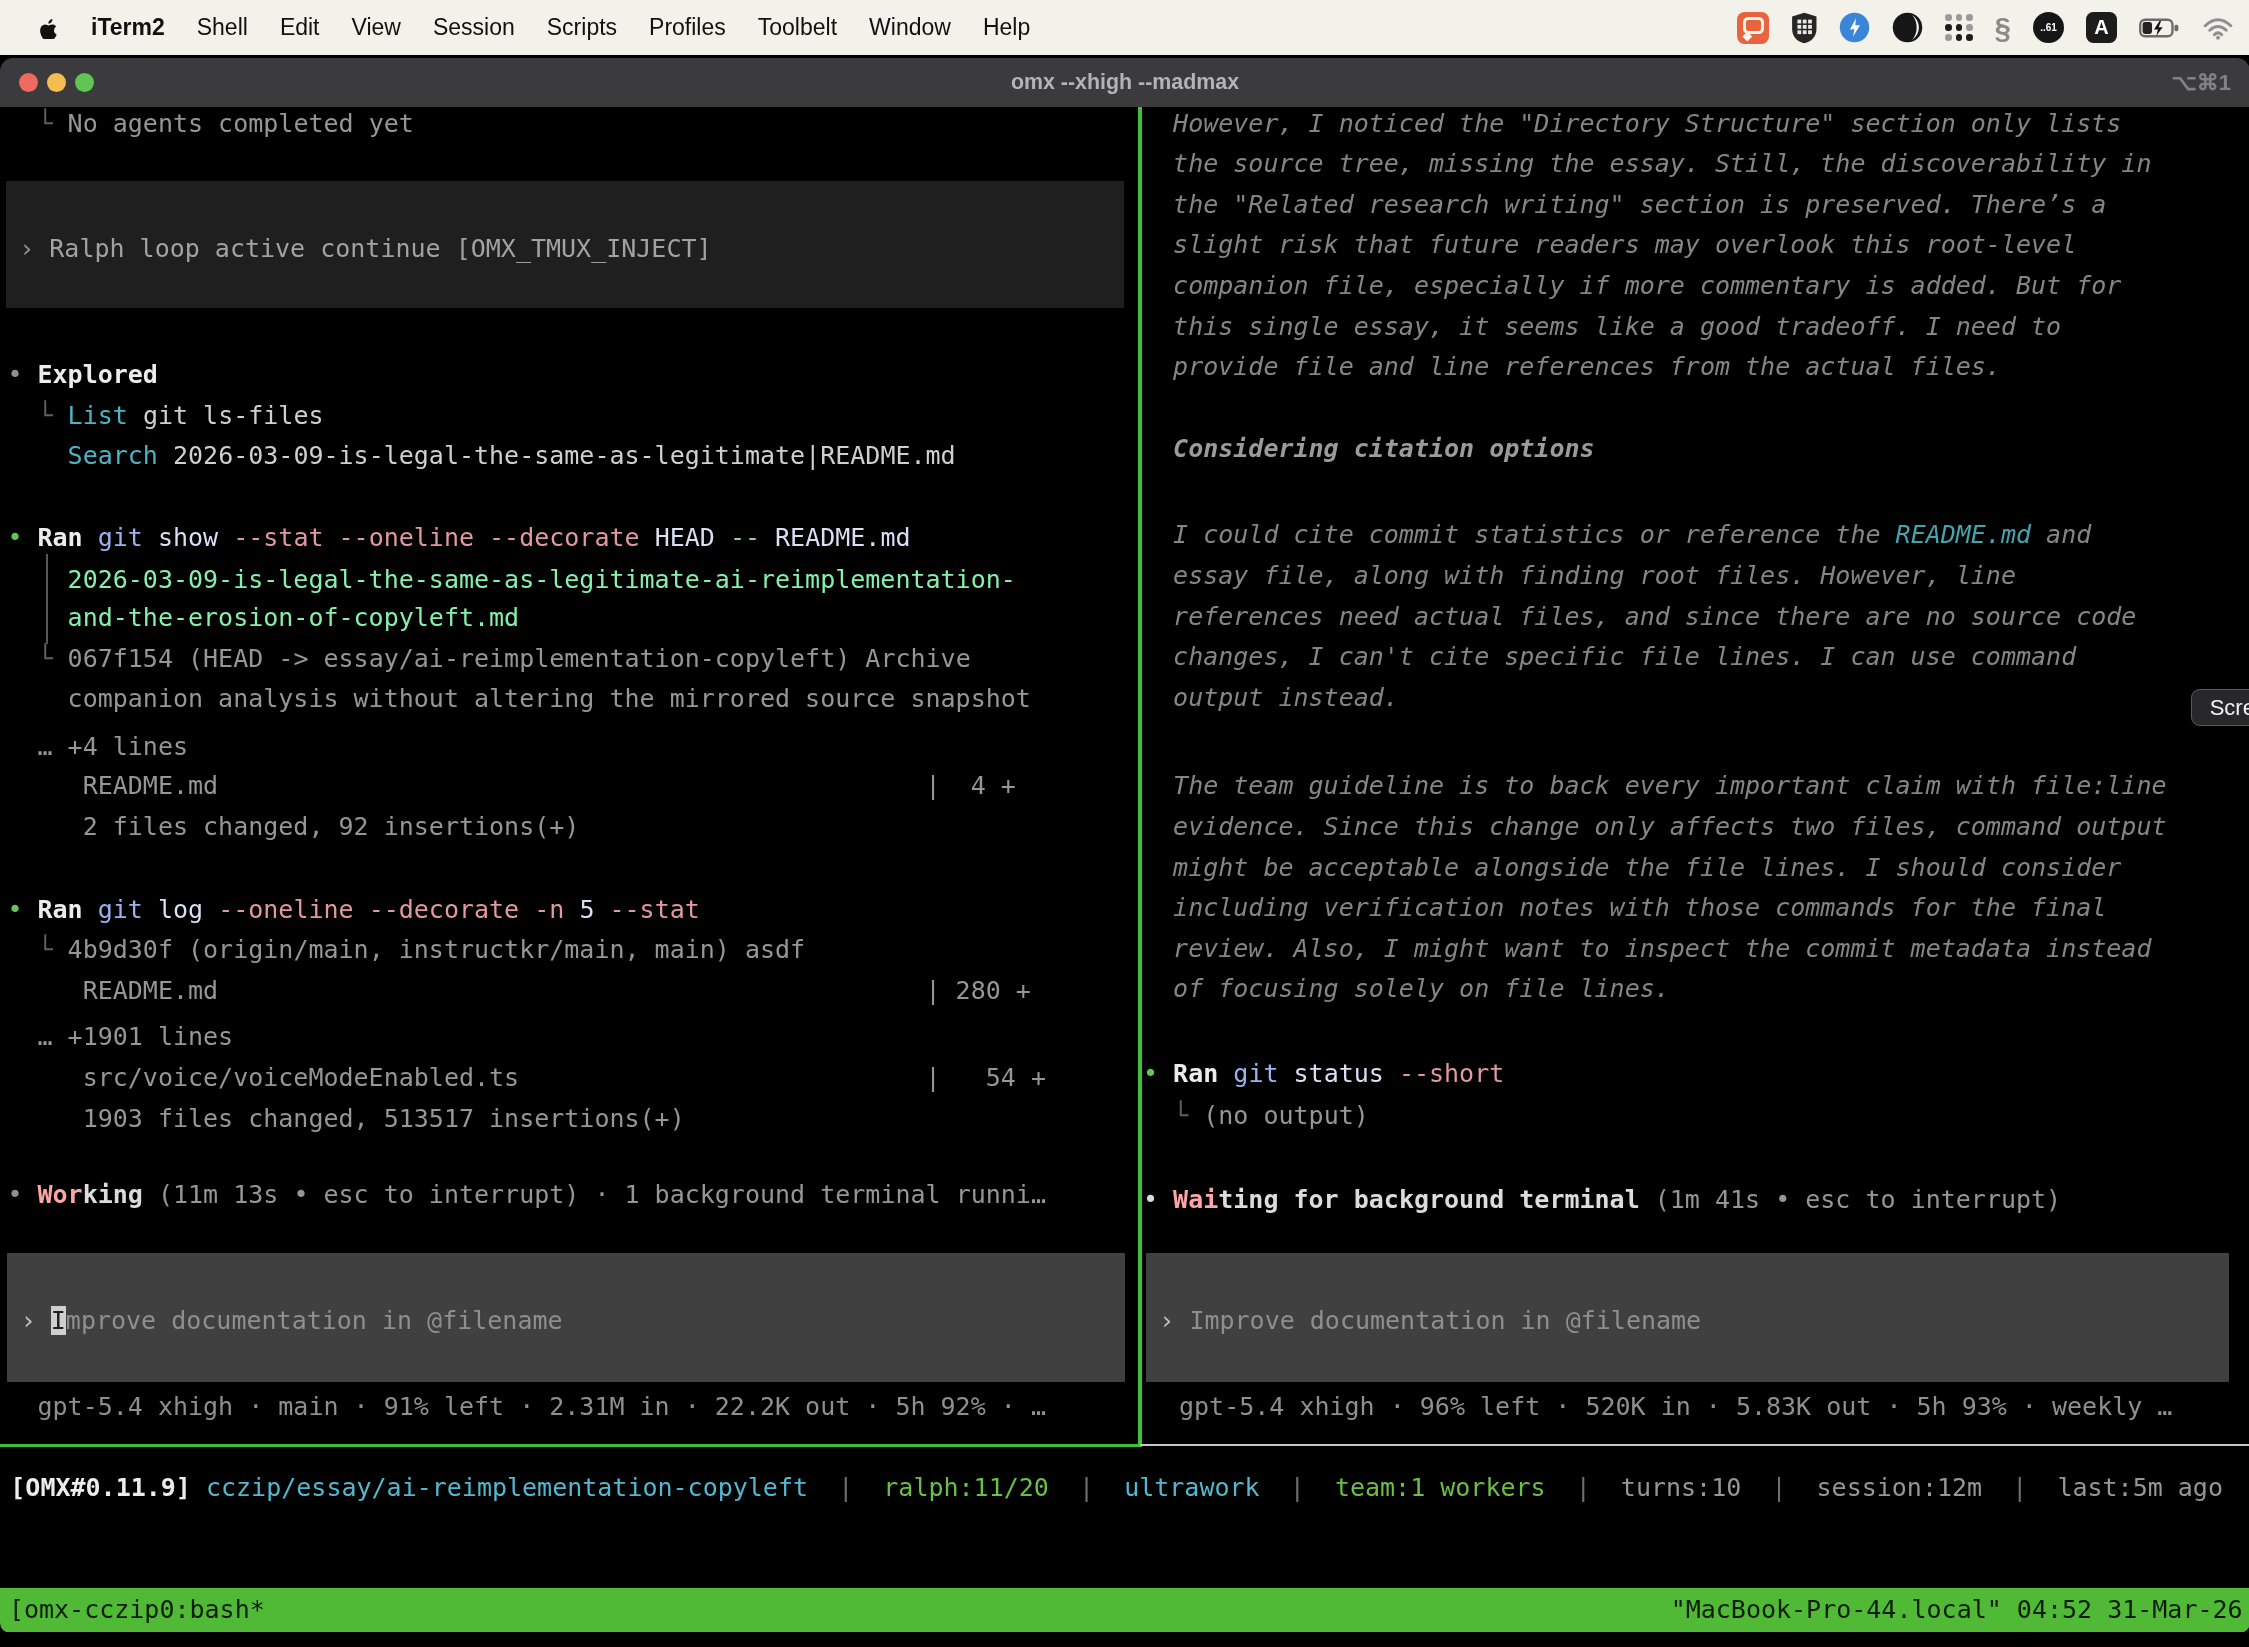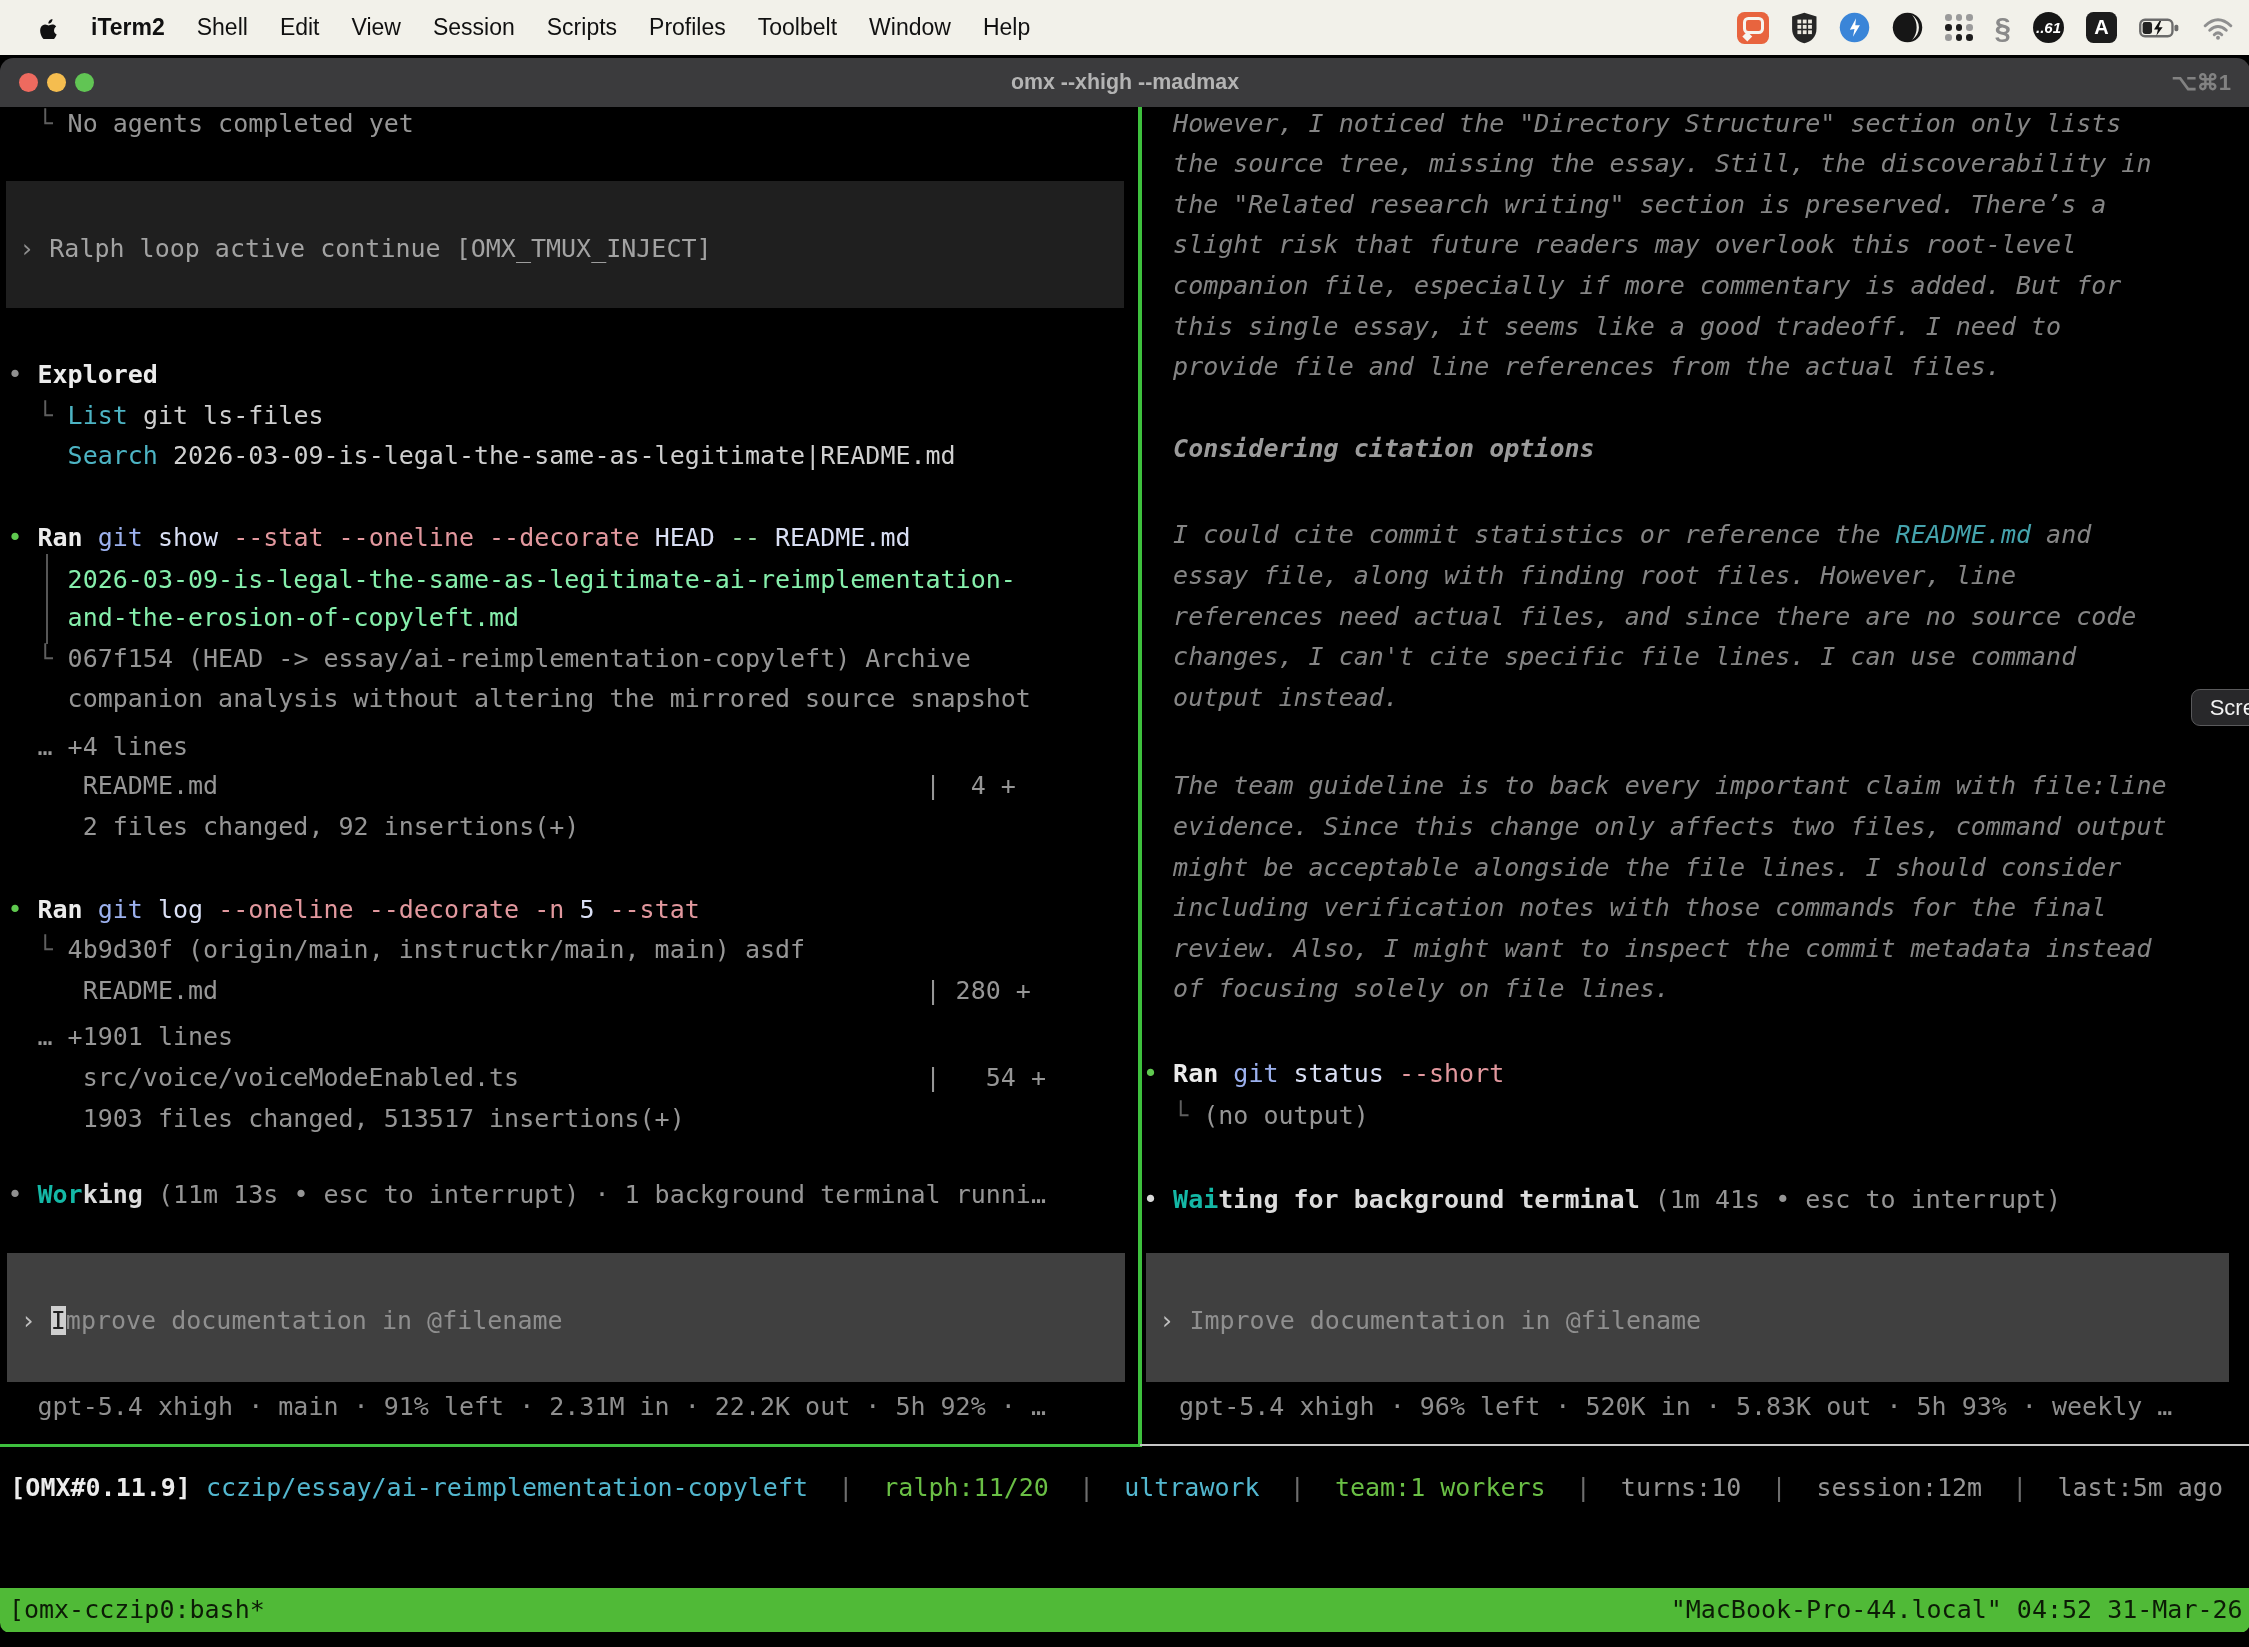--- a/index.html
+++ b/index.html
@@ -14,21 +14,21 @@
   .mb-right{margin-left:auto;display:flex;align-items:center;gap:22px;}
   .mbicon{display:inline-flex;align-items:center;justify-content:center;}
   .ic-chat{position:relative;width:32px;height:32px;background:#e8643e;border-radius:7.4px;display:inline-block;}
   .ic-chat-inner{position:absolute;left:5.9px;top:5.2px;width:14.8px;height:11.8px;border:3.7px solid #f6f5ef;border-radius:5.2px;}
   .ic-chat-tail{position:absolute;left:7.4px;bottom:3.7px;width:6.6px;height:6.6px;background:#f6f5ef;transform:rotate(45deg);}
   .ic-dots{display:grid;grid-template-columns:repeat(3,6.6px);grid-gap:3.7px;}
   .ic-dots i{width:6.6px;height:6.6px;border-radius:50%;display:block;}
   .ic-dots i:nth-child(1),.ic-dots i:nth-child(2),.ic-dots i:nth-child(3),.ic-dots i:nth-child(6),.ic-dots i:nth-child(7){background:#9a9a9a;}
   .ic-dots i:nth-child(4),.ic-dots i:nth-child(5),.ic-dots i:nth-child(8),.ic-dots i:nth-child(9){background:#1c1c1c;}
   .ic-squig{font-size:29.5px;color:#8a8a8a;font-weight:bold;}
-  .ic-61{width:31px;height:31px;border-radius:50%;background:#161616;color:#fff;font-size:15px;font-weight:700;display:flex;align-items:center;justify-content:center;letter-spacing:0;font-style:italic;}
+  .ic-61{width:31px;height:31px;border-radius:50%;background:#161616;color:#fff;font-size:10px;font-weight:700;display:flex;align-items:center;justify-content:center;letter-spacing:0;}
   .ic-a{width:31px;height:31px;border-radius:7.4px;background:#1c1c1c;color:#fff;font-size:20px;font-weight:700;display:flex;align-items:center;justify-content:center;}
 
   
   .window{position:absolute;top:58px;left:0;width:2250px;height:1575px;background:#000;border-radius:13.3px 13.3px 10.3px 10.3px;overflow:hidden;}
   .titlebar{position:absolute;top:0;left:0;width:100%;height:49px;background:#3b3b3d;}
   .tl{position:absolute;top:14.8px;width:19px;height:19px;border-radius:50%;}
   .tl.red{left:19px;background:#ee6a5f;}
   .tl.yellow{left:47px;background:#f5bd4f;}
   .tl.green{left:75px;background:#61c554;}
   .wtitle{position:absolute;top:0;left:0;width:100%;height:49px;text-align:center;line-height:49px;color:#b4b4b4;font-size:21.4px;font-weight:700;}
@@ -48,21 +48,21 @@
   .c-white{color:#ececec;font-weight:700;}
   .c-cyan{color:#4db4c4;}
   .c-peri{color:#9cb1ee;}
   .c-cmd{color:#d9dff4;}
   .c-flag{color:#e2989e;}
   .c-grn{color:#8fd49a;}
   .c-lav{color:#86efac;}
   .c-bgreen{color:#5fc94f;}
   .c-bdim{color:#8f8f8f;}
   .c-blit{color:#d9d9d9;}
-  .c-sdim{color:#14b8a6;font-weight:700;}
+  .c-sdim{color:#fca5a5;font-weight:700;}
   .c-slit{color:#dcdcdc;font-weight:700;}
   .c-ital{color:#858585;font-style:italic;}
   .c-bital{color:#9b9b9b;font-style:italic;font-weight:700;}
   .c-teal{color:#45a3ad;font-style:italic;}
   .c-ralph{color:#a2a2a2;}
   .c-prompt{color:#c0c0c0;}
   .c-ph{color:#8f8f8f;}
   .c-cursor{background:#cfcfcf;color:#1f1f1f;}
   .c-omxcyan{color:#53b7cf;}
   .c-omxgreen{color:#6abf45;}

